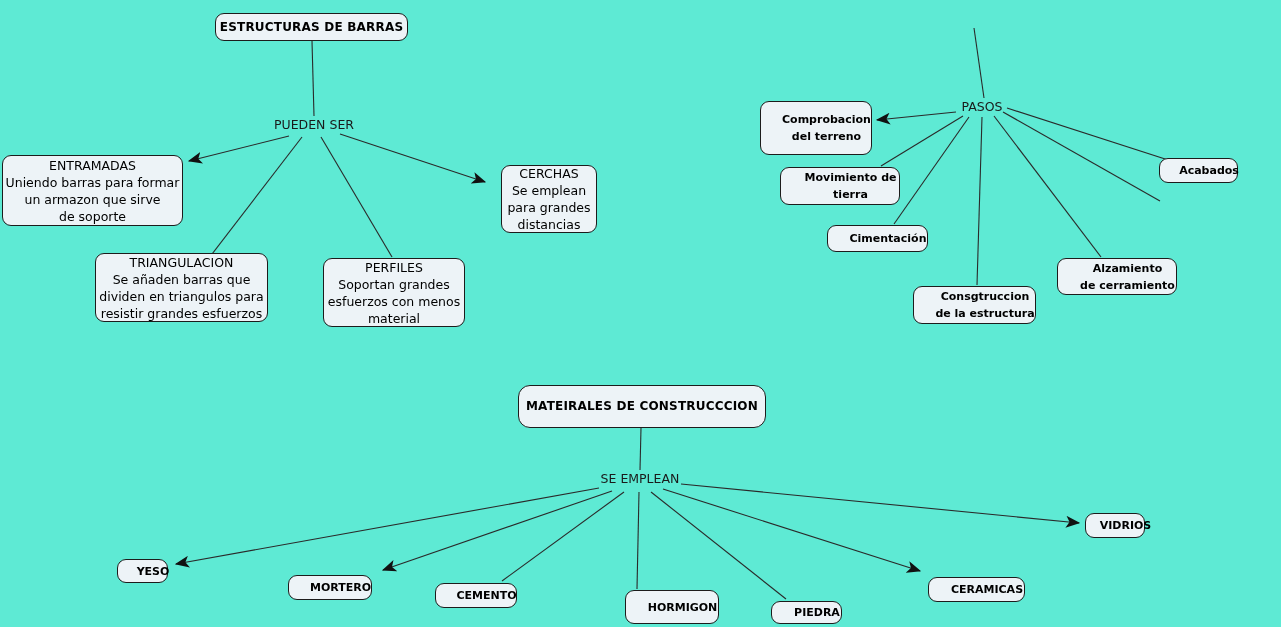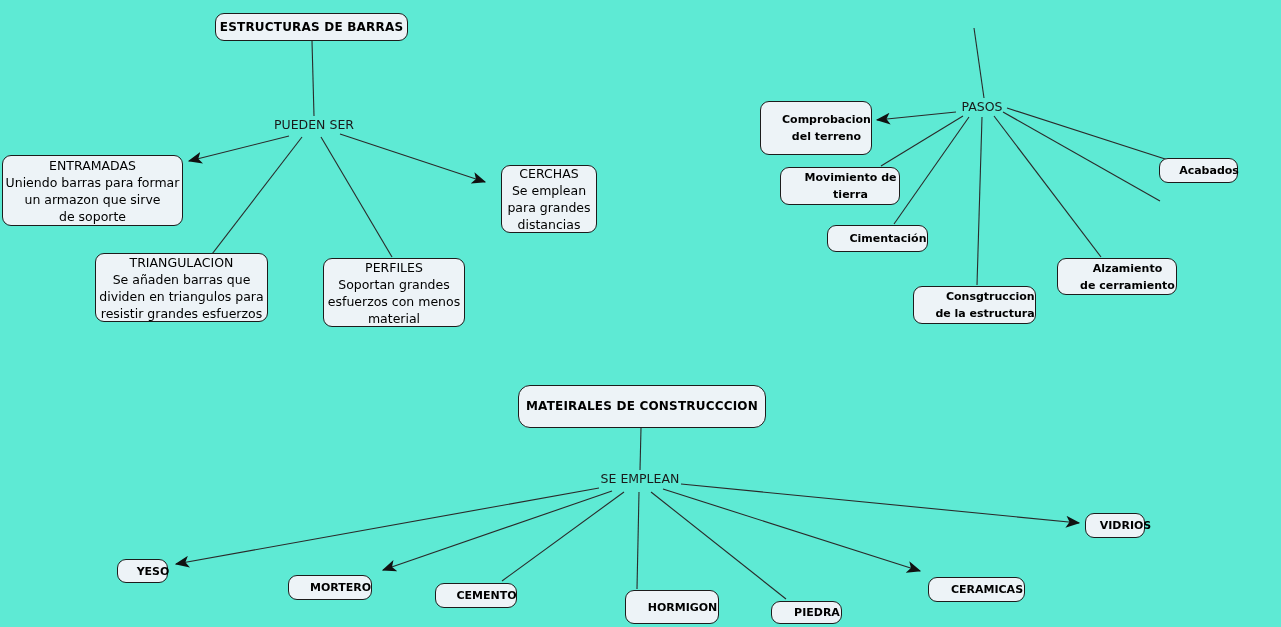--- a/index.html
+++ b/index.html
@@ -30,21 +30,21 @@
   .n-triangulacion { left:95px;  top:253px; width:173px; height:69px; }
   .n-perfiles      { left:323px; top:258px; width:142px; height:69px; }
   .n-cerchas       { left:489px; top:165px; width:96px;  height:68px;margin-left:12px; }
   .l-pueden-ser    { left:264px; top:117px; width:100px; }
 
   
   .n-title-right   { left:853px;  top:3px;   width:240px; height:25px; }
   .n-comprobacion  { left:760px;  top:101px; width:112px; height:54px; }
   .n-movimiento    { left:780px;  top:167px; width:120px; height:38px; }
   .n-cimentacion   { left:827px;  top:225px; width:101px; height:27px; }
-  .n-construccion  { left:913px;  top:286px; width:123px; height:38px;text-align:right; }
+  .n-construccion  { left:913px;  top:286px; width:123px; height:38px; }
   .n-alzamiento    { left:1057px; top:258px; width:120px; height:37px; }
   .n-colocacion    { left:1097px; top:202px; width:181px; height:26px; }
   .n-acabados      { left:1159px; top:158px; width:79px;  height:25px; }
   .l-pasos         { left:942px;  top:99px;  width:80px; }
 
   
   .n-title-bottom  { left:518px;  top:385px; width:248px; height:43px; border-radius:12px; }
   .n-yeso          { left:117px;  top:559px; width:51px;  height:24px; }
   .n-mortero       { left:288px;  top:575px; width:84px;  height:25px; }
   .n-cemento       { left:435px;  top:583px; width:82px;  height:25px; }

